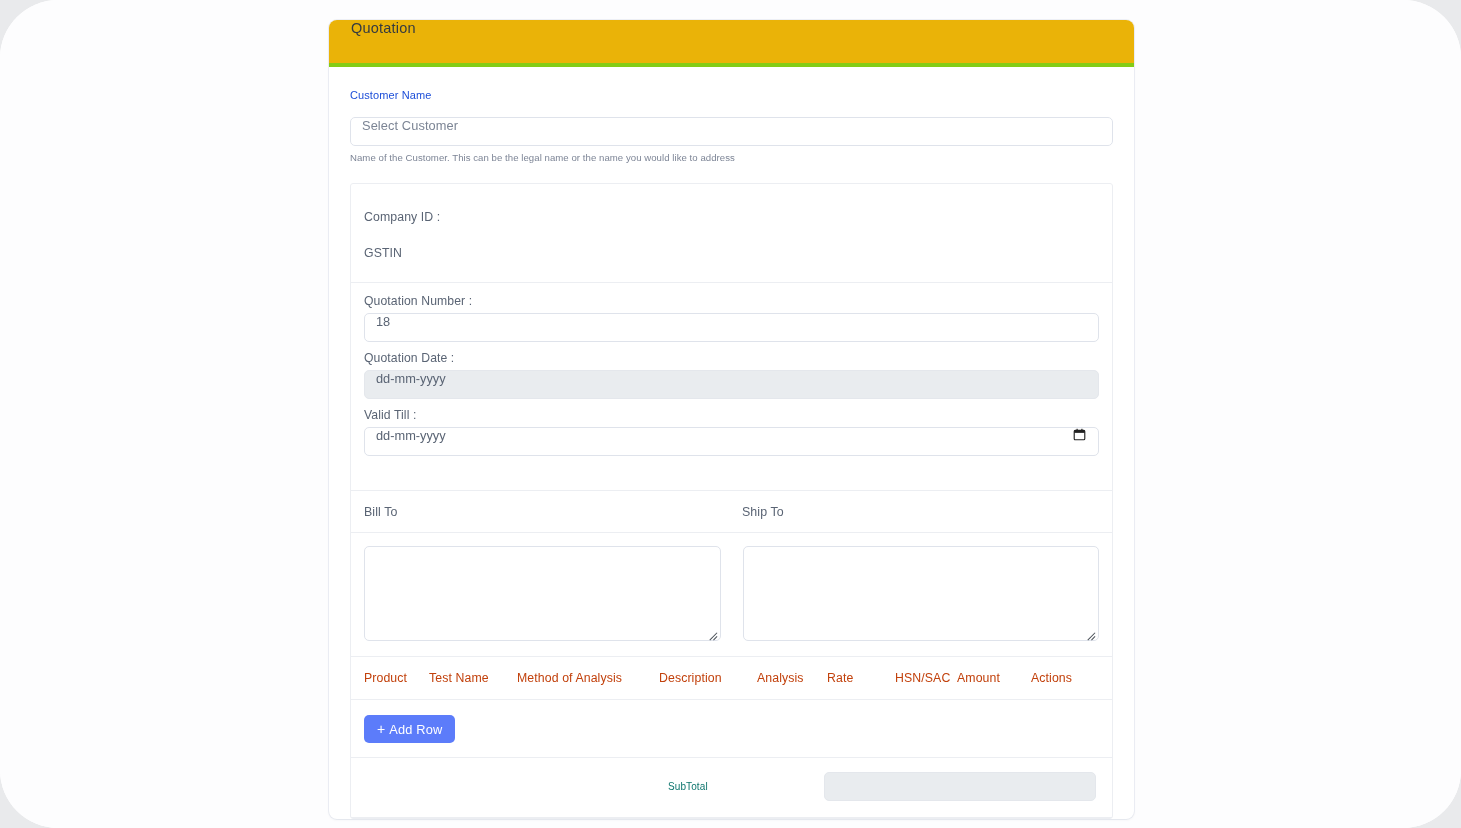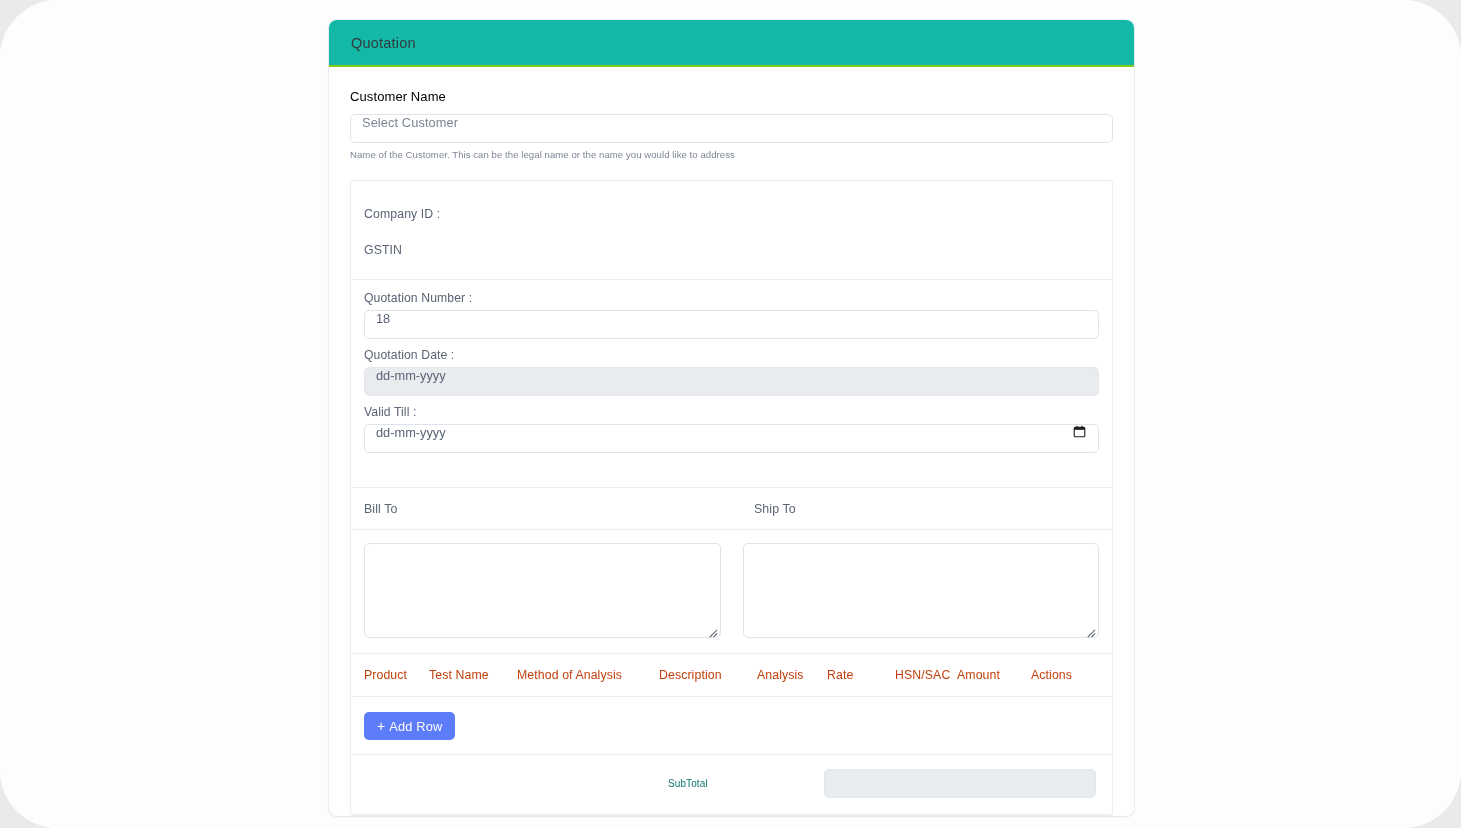--- a/index.html
+++ b/index.html
@@ -36,41 +36,40 @@
     top: 20px;
     width: 805px;
     background: #ffffff;
     border-radius: 8px;
     box-shadow: 0 1px 3px rgba(20,30,60,0.055), 0 0 0 1px rgba(225,229,238,0.55);
     overflow: hidden;
   }
 
   .card-header {
     height: 47px;
-    background: #14b8a6;
-    border-bottom: 2px solid #84cc16;
-    display: flex;
-    align-items: center;
+    background: #eab308;
+    border-bottom: 4px solid #84cc16;
+    display: flex;
     padding: 0 22px;
   }
   .card-header-title {
     font-size: 14.5px;
     color: #343a40;
     letter-spacing: 0.2px;
   }
 
   .card-body {
     padding: 22px 21px 0 21px;
   }
 
   
   .field-label {
-    font-size: 13px;
-    color: #000000;
-    margin-bottom: 10px;
+    font-size: 11px;
+    color: #1d4ed8;
+    margin-bottom: 16px;
     letter-spacing: 0.1px;
   }
   .select-input {
     width: 100%;
     height: 29px;
     border: 1px solid #dfe3eb;
     border-radius: 5px;
     background: #fff;
     font-size: 12.8px;
     color: #7b8494;
@@ -141,21 +140,20 @@
     width: 13px; height: 13px;
     flex: 0 0 auto;
     margin-right: 1px;
   }
   .gap-sm { height: 9px; }
 
   
   .billship-head {
     display: flex;
     padding: 14px 13px 13px 13px;
-    gap: 12px;
   }
   .billship-head > div {
     font-size: 12.4px;
     color: #5a6474;
     letter-spacing: 0.1px;
   }
   .bs-col-a { width: 378px; }
 
   .billship-body {
     display: flex;

